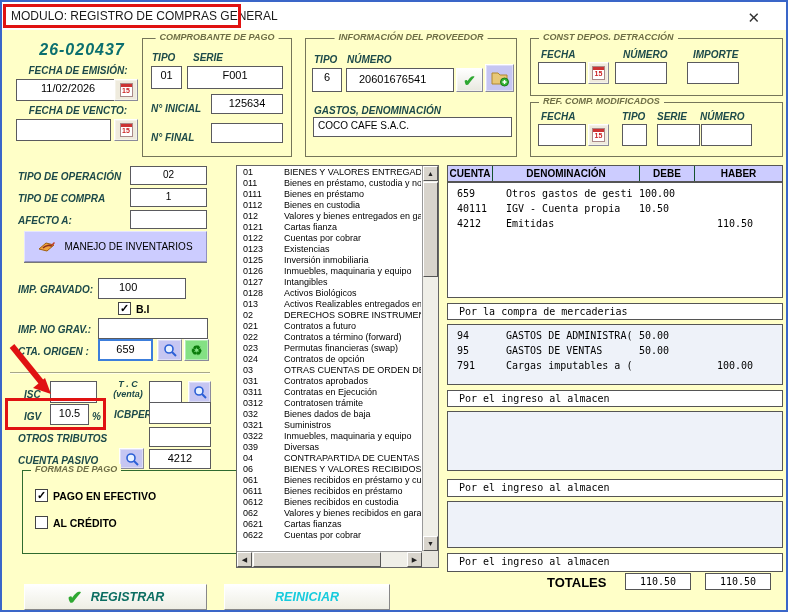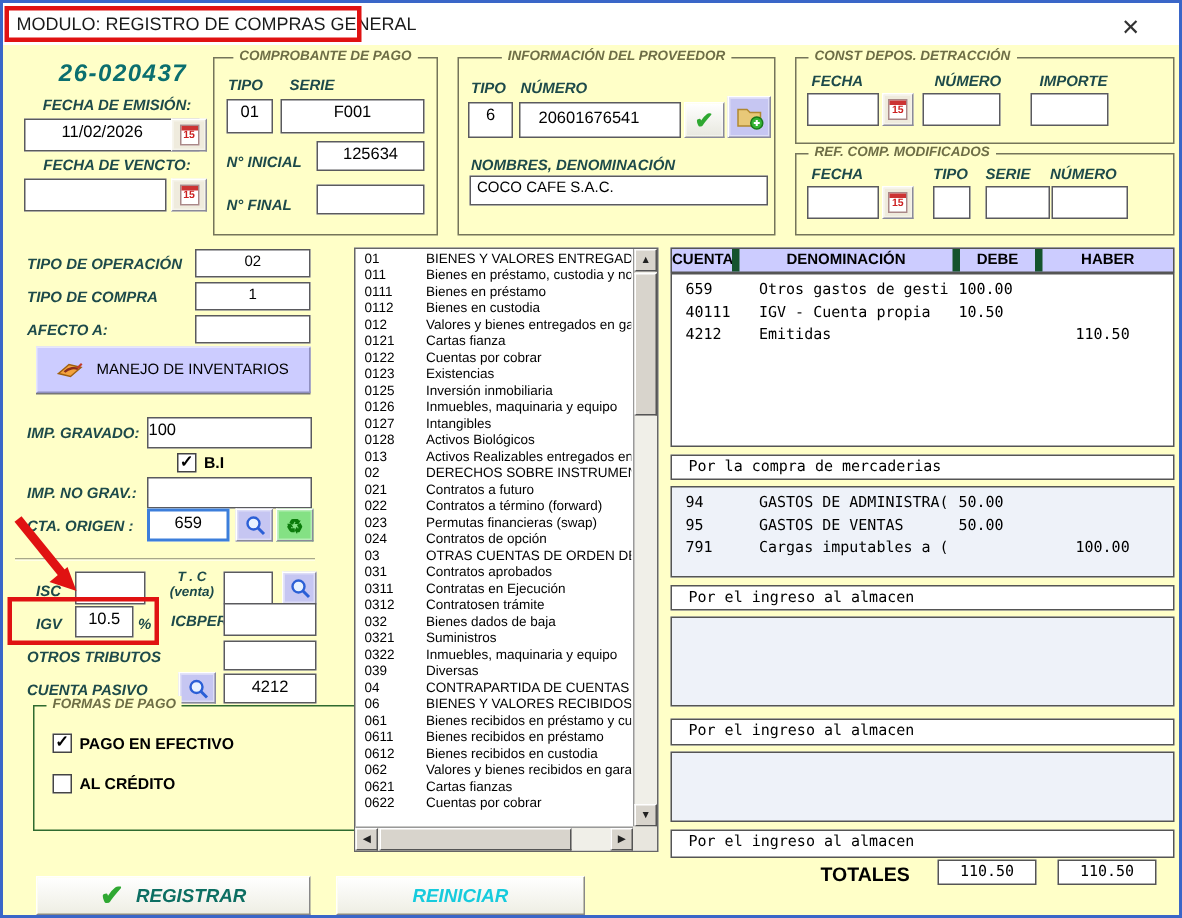--- a/index.html
+++ b/index.html
@@ -78,21 +78,21 @@
             font-size:7px; color:#222; text-align:center; line-height:14px; cursor:pointer; }
   .sb-thumb { position:absolute; background:#D8D4CC; border:1px solid #fff;
               border-right-color:#555; border-bottom-color:#555; cursor:pointer; }
   .sb-corner { position:absolute; right:0; bottom:0; width:16px; height:16px; background:#E8E6DE; }
 
   
   .panelbox { position:absolute; left:445px; width:336px; border:1px solid #555; background:#fff; }
   .jheader { position:absolute; left:445px; top:163px; width:336px; height:17px; display:flex;
              background:#CCCCFF; border:1px solid #555; }
   .jheader .hc { font-size:10px; font-weight:bold; color:#000; text-align:center;
-                 border-right:5px solid #14532d; line-height:15px; overflow:hidden; }
+                 border-right:1px solid #14532d; line-height:15px; overflow:hidden; }
   .jheader .hc:last-child { border-right:none; }
   .jrows .row { display:flex; height:15px; line-height:15px; font-size:10px;
                 font-family:"DejaVu Sans Mono", monospace; color:#000; white-space:nowrap; }
   .jrows { padding-top:3px; }
   .jrows .c-cuenta { width:58px; padding-left:9px; flex:none; }
   .jrows .c-denominacion { width:133px; flex:none; overflow:hidden; }
   .jrows .c-debe { width:78px; flex:none; }
   .jrows .c-haber { flex:1; overflow:hidden; }
   .entrybox { background:#EEF2F9; }
   .gloss { font-family:"DejaVu Sans Mono", monospace; font-size:10px; color:#000;
@@ -153,21 +153,21 @@
     <div class="btn-sm bg-white" style="left:150px;top:29px;width:27px;height:24px;">
       <span class="chk-ic">✔</span>
     </div>
     <div class="btn-sm bg-lav" style="left:179px;top:25px;width:29px;height:28px;">
       <svg width="20" height="18" viewBox="0 0 20 18">
         <path d="M2 4 L8 4 L10 6 L17 6 L17 15 L2 15 Z" fill="#E8C878" stroke="#B08830" stroke-width="1"></path>
         <circle cx="14.5" cy="13" r="4" fill="#35B535" stroke="#1A7A1A"></circle>
         <path d="M14.5 11 v4 M12.5 13 h4" stroke="#fff" stroke-width="1.4"></path>
       </svg>
     </div>
-    <span class="lbl" style="left:8px;top:66px;">NOMBRES, DENOMINACIÓN</span>
+    <span class="lbl" style="left:8px;top:66px;">GASTOS, DENOMINACIÓN</span>
     <div class="inp" style="left:7px;top:78px;width:199px;height:20px;font-size:10px;">COCO CAFE S.A.C.</div>
   </div>
 
   <div class="legend-grp" style="left:528px;top:36px;width:253px;height:58px;">
     <span class="legend l10">CONST DEPOS. DETRACCIÓN</span>
     <span class="lbl" style="left:10px;top:10px;">FECHA</span>
     <span class="lbl" style="left:92px;top:10px;">NÚMERO</span>
     <span class="lbl" style="left:162px;top:10px;">IMPORTE</span>
     <div class="inp" style="left:7px;top:23px;width:48px;height:22px;"></div>
     <div class="btn-sm bg-beige" style="left:57px;top:23px;width:21px;height:22px;">
@@ -202,21 +202,21 @@
   <div class="bigbtn manejo" style="left:22px;top:229px;width:183px;height:31px;">
     <svg width="18" height="13" viewBox="0 0 18 13">
       <path d="M1 9 L8 3 L16 5 L9 11 Z" fill="#F2A23C" stroke="#A06010"></path>
       <path d="M5 8 C8 5 12 5 14 6" stroke="#8B2F1E" stroke-width="1.6" fill="none"></path>
       <path d="M13 5 L16 2 L17 3 L14 6 Z" fill="#C23B2A"></path>
     </svg>
     <span class="txt">MANEJO DE INVENTARIOS</span>
   </div>
 
   <span class="lbl" style="left:16px;top:282px;">IMP. GRAVADO:</span>
-  <div class="inp" style="left:96px;top:276px;width:110px;height:21px;padding-left:0;">100</div>
+  <div class="inp" style="left:96px;top:276px;width:88px;height:21px;padding-left:20px;">100</div>
   <div class="cb checked" style="left:116px;top:300px;">
     <span class="box"></span>
     <span class="cb-lbl">B.I</span>
   </div>
   <span class="lbl" style="left:16px;top:322px;">IMP. NO GRAV.:</span>
   <div class="inp" style="left:96px;top:316px;width:110px;height:21px;"></div>
   <span class="lbl" style="left:16px;top:344px;">CTA. ORIGEN :</span>
   <div class="inp ctr focus" style="left:96px;top:337px;width:55px;height:22px;">659</div>
   <div class="btn-sm bg-lav" style="left:155px;top:337px;width:25px;height:22px;">
     <svg class="mag-svg" width="14" height="14" viewBox="0 0 14 14">

